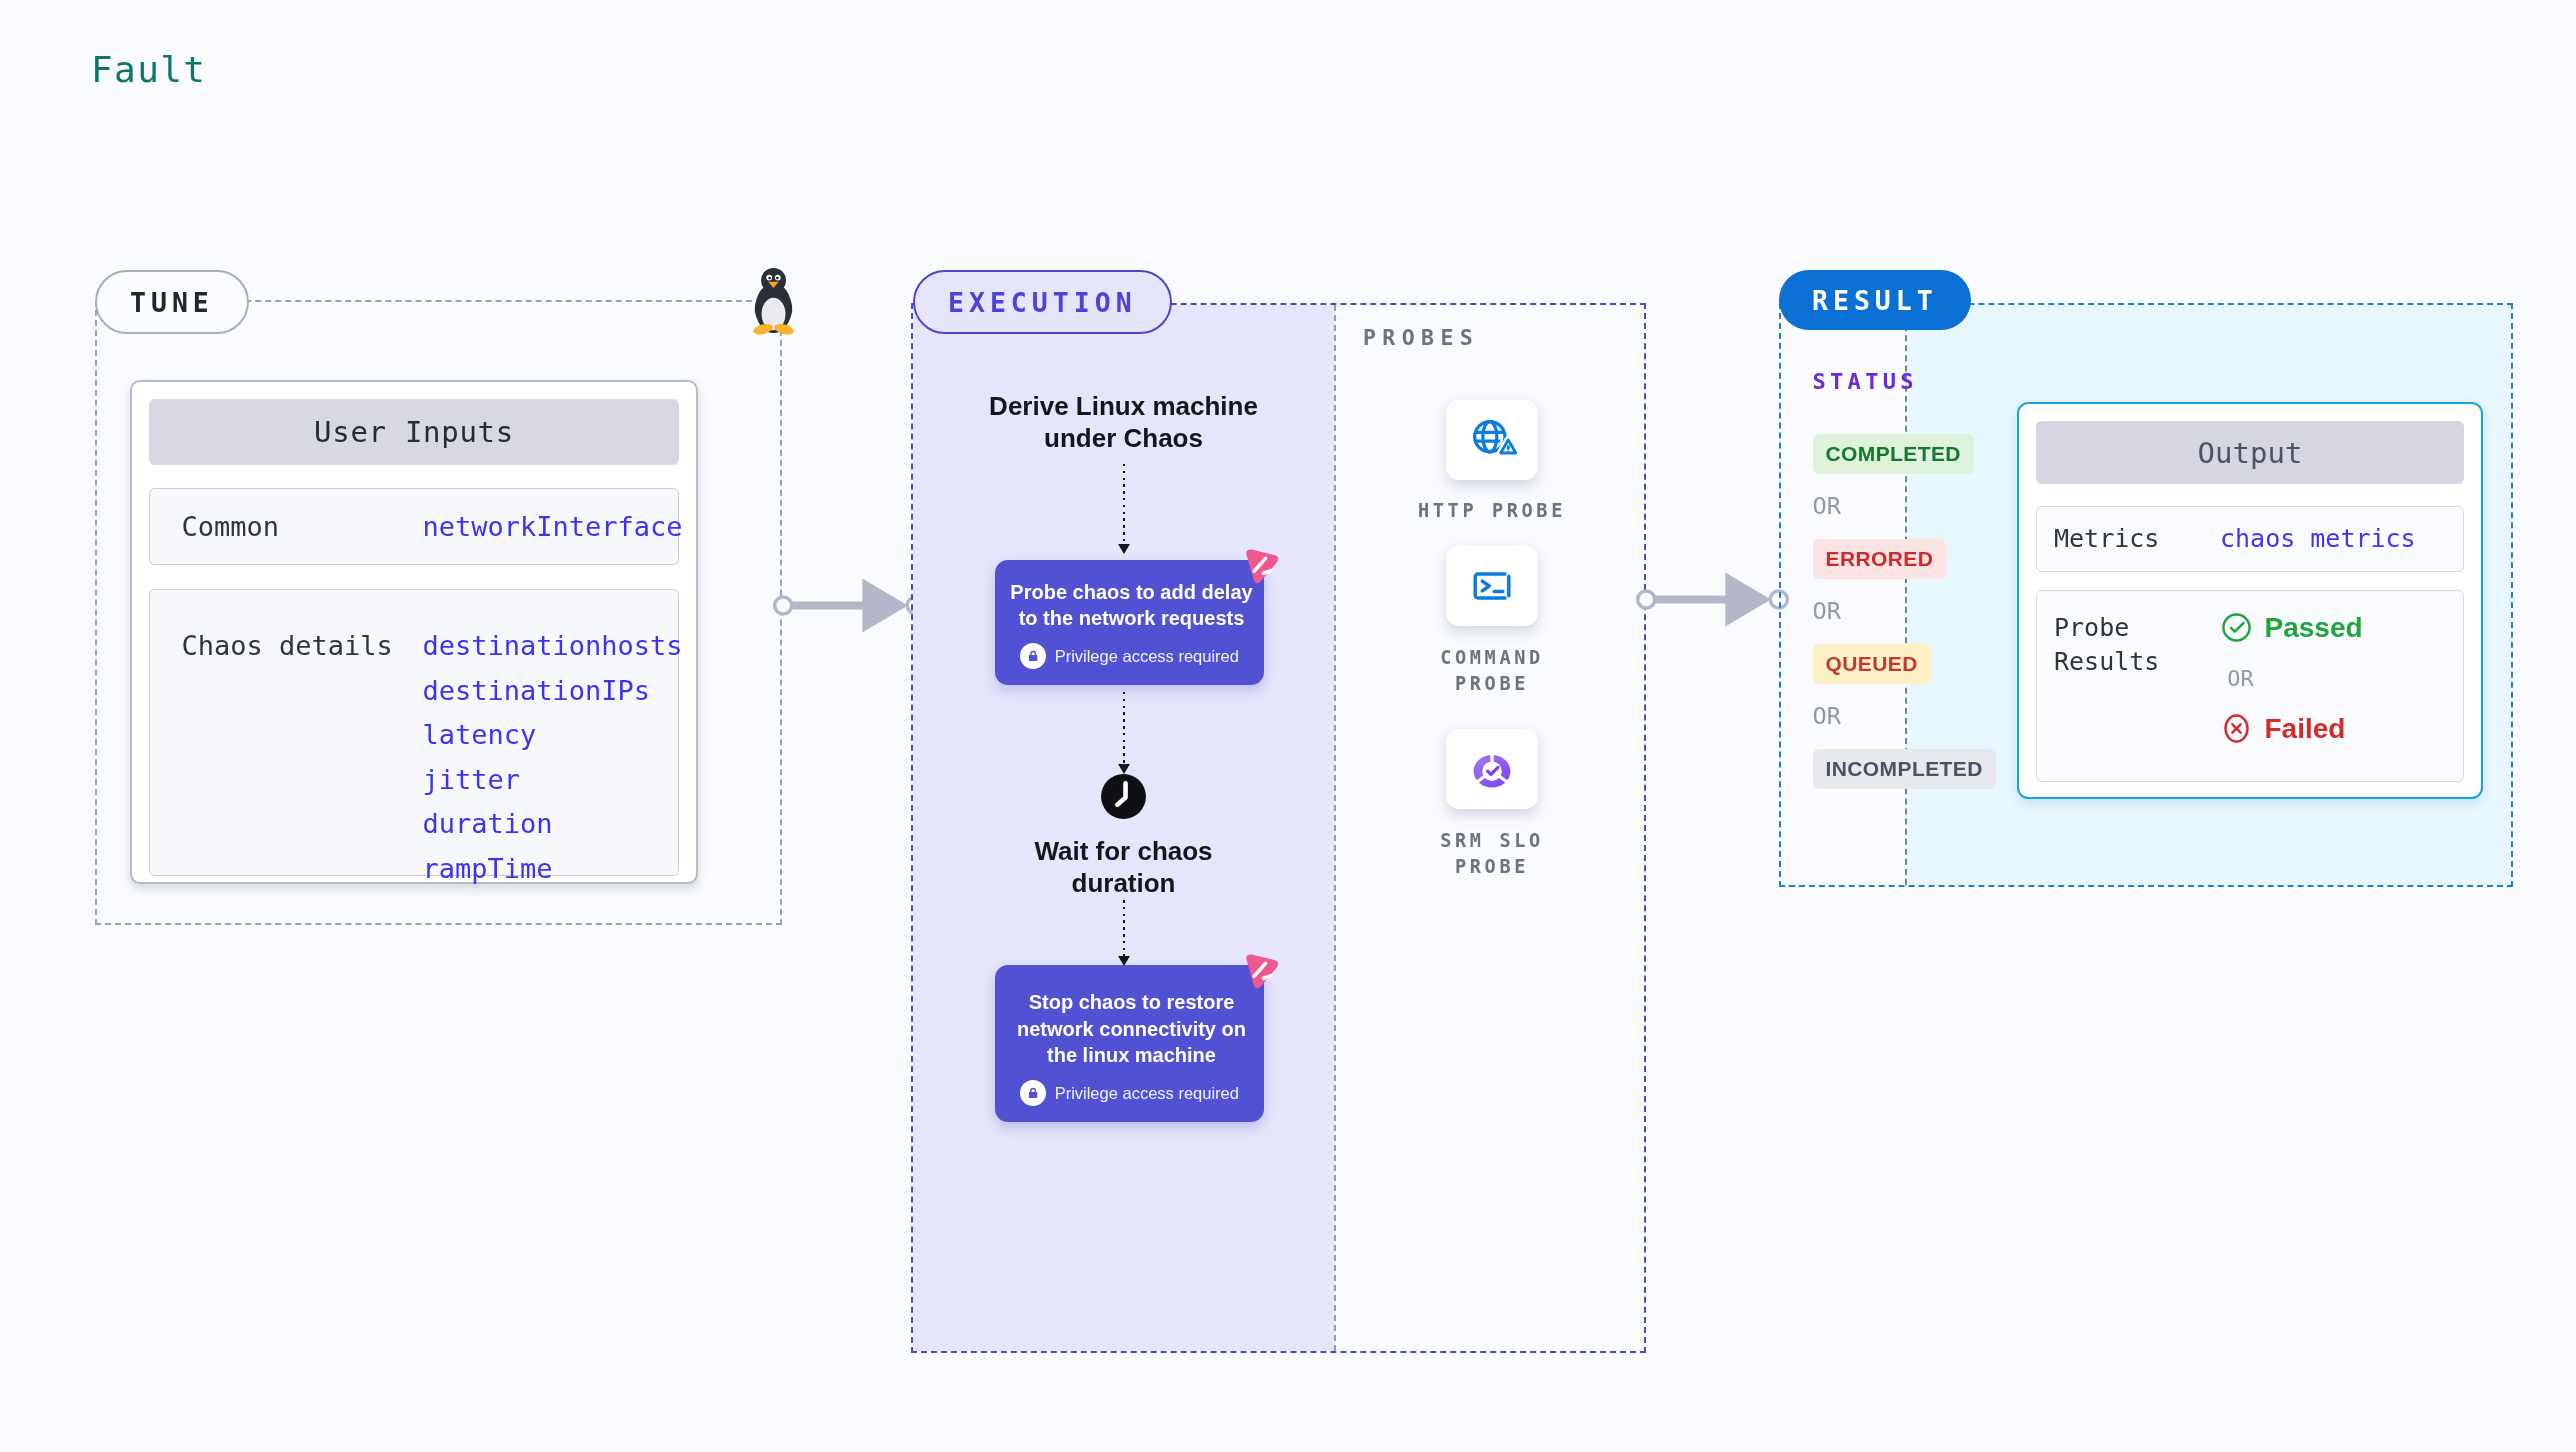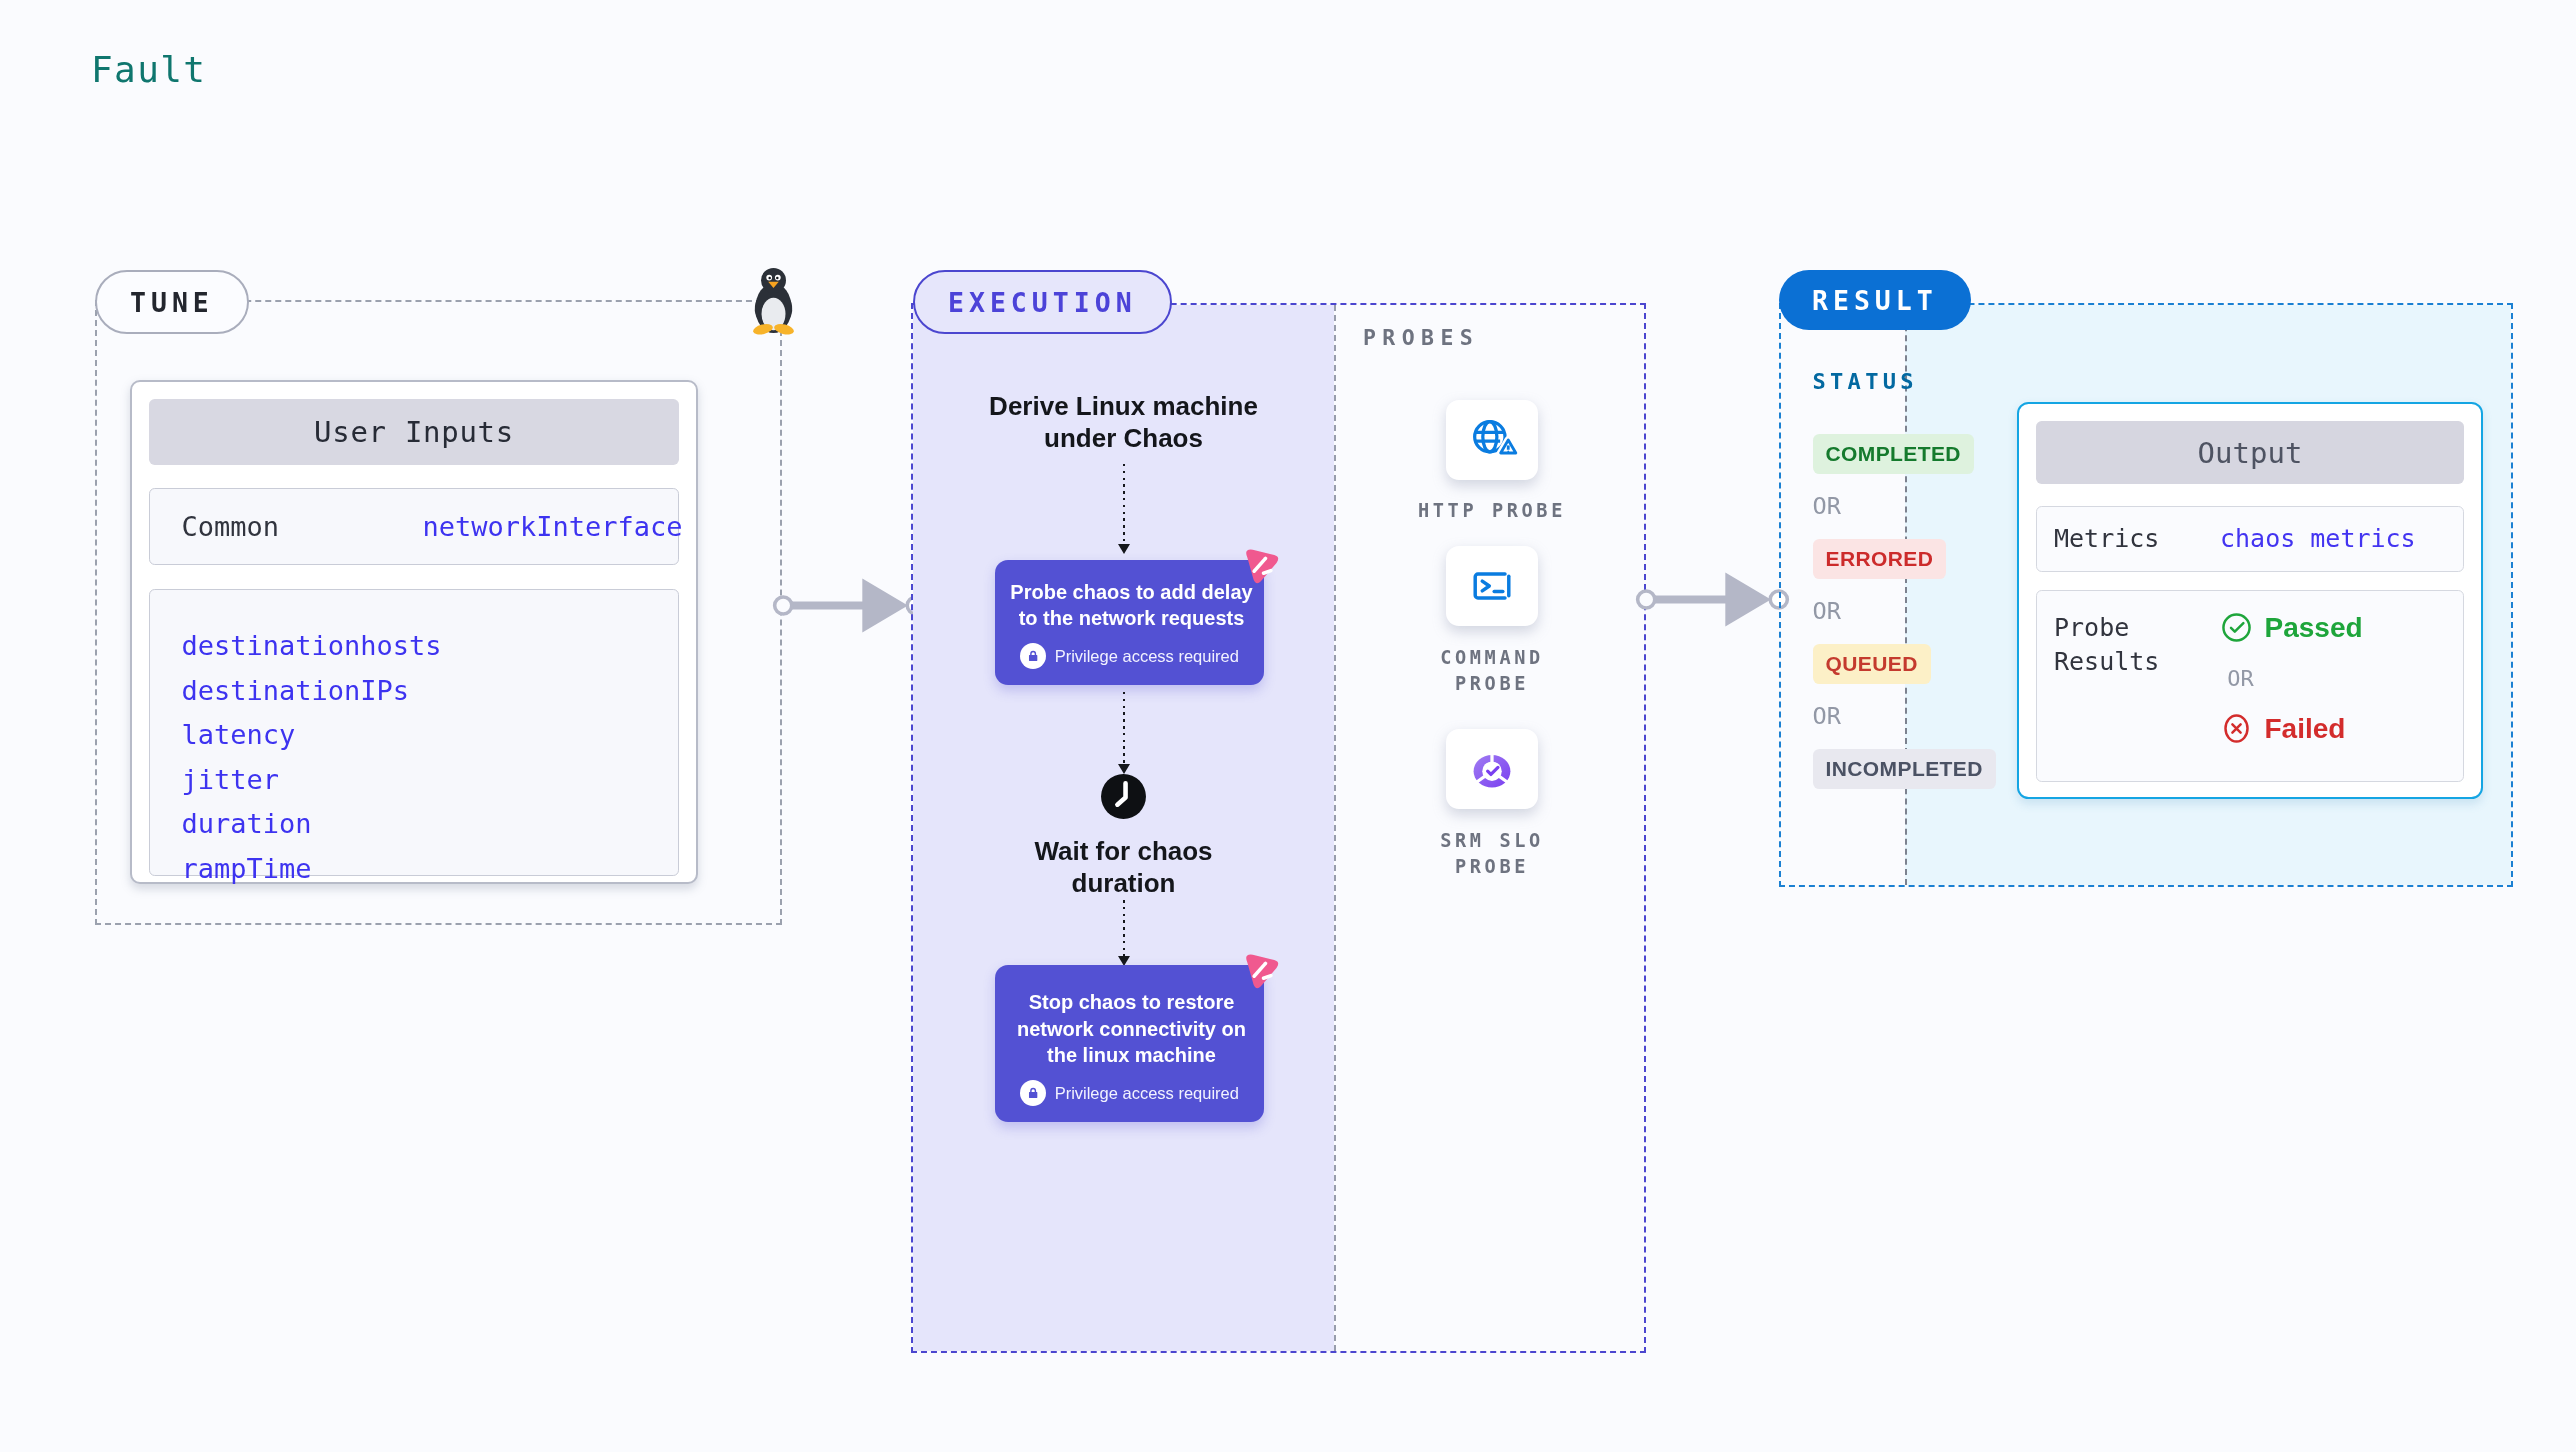--- a/index.html
+++ b/index.html
@@ -75,21 +75,21 @@
   .pc-1{top:95px;} .pc-2{top:241px;} .pc-3{top:424px;}
   .probe-label{left:486px;width:186px;text-align:center;font-weight:bold;font-size:18.6px;letter-spacing:3.6px;
                line-height:26px;color:#6e7380;}
   .pl-1{top:193px;} .pl-2{top:340px;} .pl-3{top:523px;}
 
   
   .result-box{left:1779px;top:303px;width:734px;height:584px;border:2.5px dashed #1b80d2;box-sizing:border-box;}
   .result-cyan{left:124px;top:0;right:0;height:100%;background:#e8f6fd;}
   .result-sep{left:124px;top:0;height:100%;width:0;border-left:2.1px dashed #7c828f;}
   .status-col{left:31.5px;top:64px;display:flex;flex-direction:column;align-items:flex-start;gap:18.6px;}
-  .status-label{font-weight:bold;font-size:22px;letter-spacing:4.3px;color:#0369a1;margin-bottom:21.5px;}
+  .status-label{font-weight:bold;font-size:22px;letter-spacing:4.3px;color:#6d28d9;margin-bottom:21.5px;}
   .st-badge{border-radius:6.4px;padding:7.9px 13px;font-weight:bold;font-size:21px;letter-spacing:0.4px;}
   .st-green{background:#def2de;color:#157a2d;}
   .st-red{background:#fbe4e4;color:#cc2b2b;}
   .st-yellow{background:#fcf0c7;color:#c43a2e;}
   .st-gray{background:#e8e8ef;color:#4b5264;}
   .or-txt{font-size:23.6px;color:#9298a6;}
 
   .output-card{left:236px;top:97px;width:466px;height:397px;background:#ffffff;border:2.9px solid #14a5e3;
                border-radius:11.5px;box-sizing:border-box;padding:17px;box-shadow:0 4.3px 10px rgba(60,140,190,.18);}
   .out-header{height:63px;background:#d6d6e0;border-radius:5.7px;display:flex;align-items:center;justify-content:center;
@@ -153,20 +153,21 @@
       <use href="#tux"></use>
     </svg>
 
   <div class="abs ui-card">
     <div class="ui-header mono">User Inputs</div>
     <div class="ui-row ui-row-common">
       <div class="ui-label mono">Common</div>
       <div class="ui-value mono">networkInterface</div>
     </div>
     <div class="ui-row ui-row-chaos">
+      <div class="ui-label mono">Chaos details</div>
       <div class="ui-values">
         <div class="ui-value mono">destinationhosts</div>
         <div class="ui-value mono">destinationIPs</div>
         <div class="ui-value mono">latency</div>
         <div class="ui-value mono">jitter</div>
         <div class="ui-value mono">duration</div>
         <div class="ui-value mono">rampTime</div>
       </div>
     </div>
   </div>

